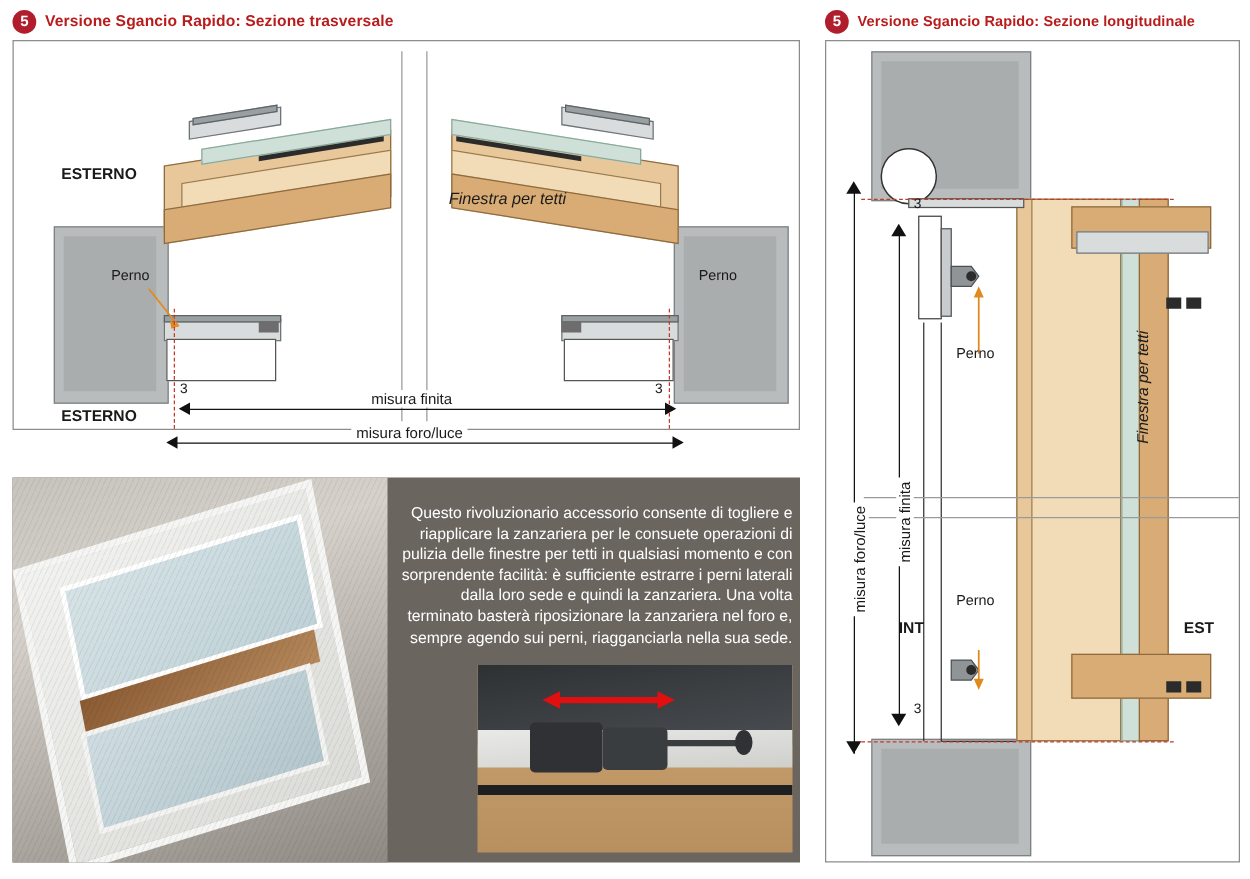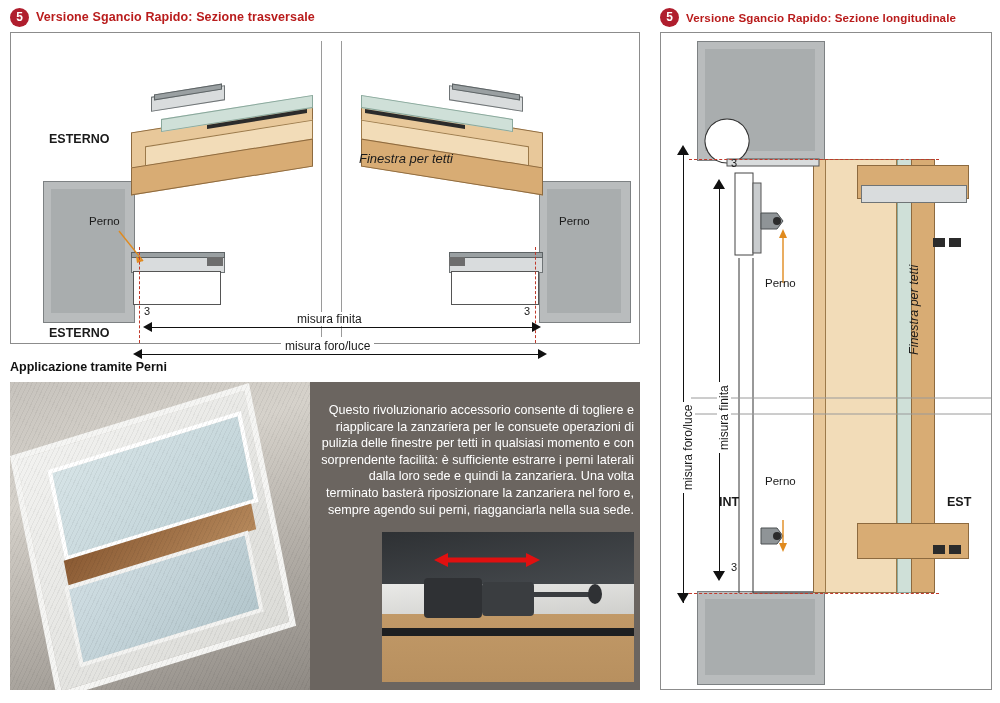--- a/index.html
+++ b/index.html
@@ -130,21 +130,20 @@
     <div class="arr-r" style="left:527px;top:316px;"></div>
     <div class="lbl" style="left:270px;top:306px;background:#fff;padding:0 4px;font-size:12px;">misura foro/luce</div>
 
     <div class="lbl" style="left:133px;top:272px;font-size:11px;">3</div>
     <div class="lbl" style="left:513px;top:272px;font-size:11px;">3</div>
   </div>
 </div>
 
 <div class="panel" style="left:10px;top:358px;width:630px;height:332px;">
 
-  <div class="caption" style="height:20px;line-height:18px;">Applicazione tramite Perni</div>
 
   <div style="position:absolute;left:0;top:24px;width:630px;height:308px;background:#6b6560;">
 
     <div class="photo" style="left:0;top:0;width:300px;height:308px;
                 background:linear-gradient(160deg,#c7c3bd 0%,#d6d2cb 30%,#b7b2ab 60%,#8f8a84 100%);">
       <div style="position:absolute;left:18px;top:36px;width:250px;height:246px;
                   background:linear-gradient(150deg,#f2f2f0,#dcdcd8);
                   transform:rotate(-17deg) skewX(-6deg);border:6px solid #f5f5f3;box-sizing:border-box;"></div>
       <div style="position:absolute;left:42px;top:58px;width:202px;height:92px;
                   background:linear-gradient(150deg,#d6e3e6,#bfd2d7);

